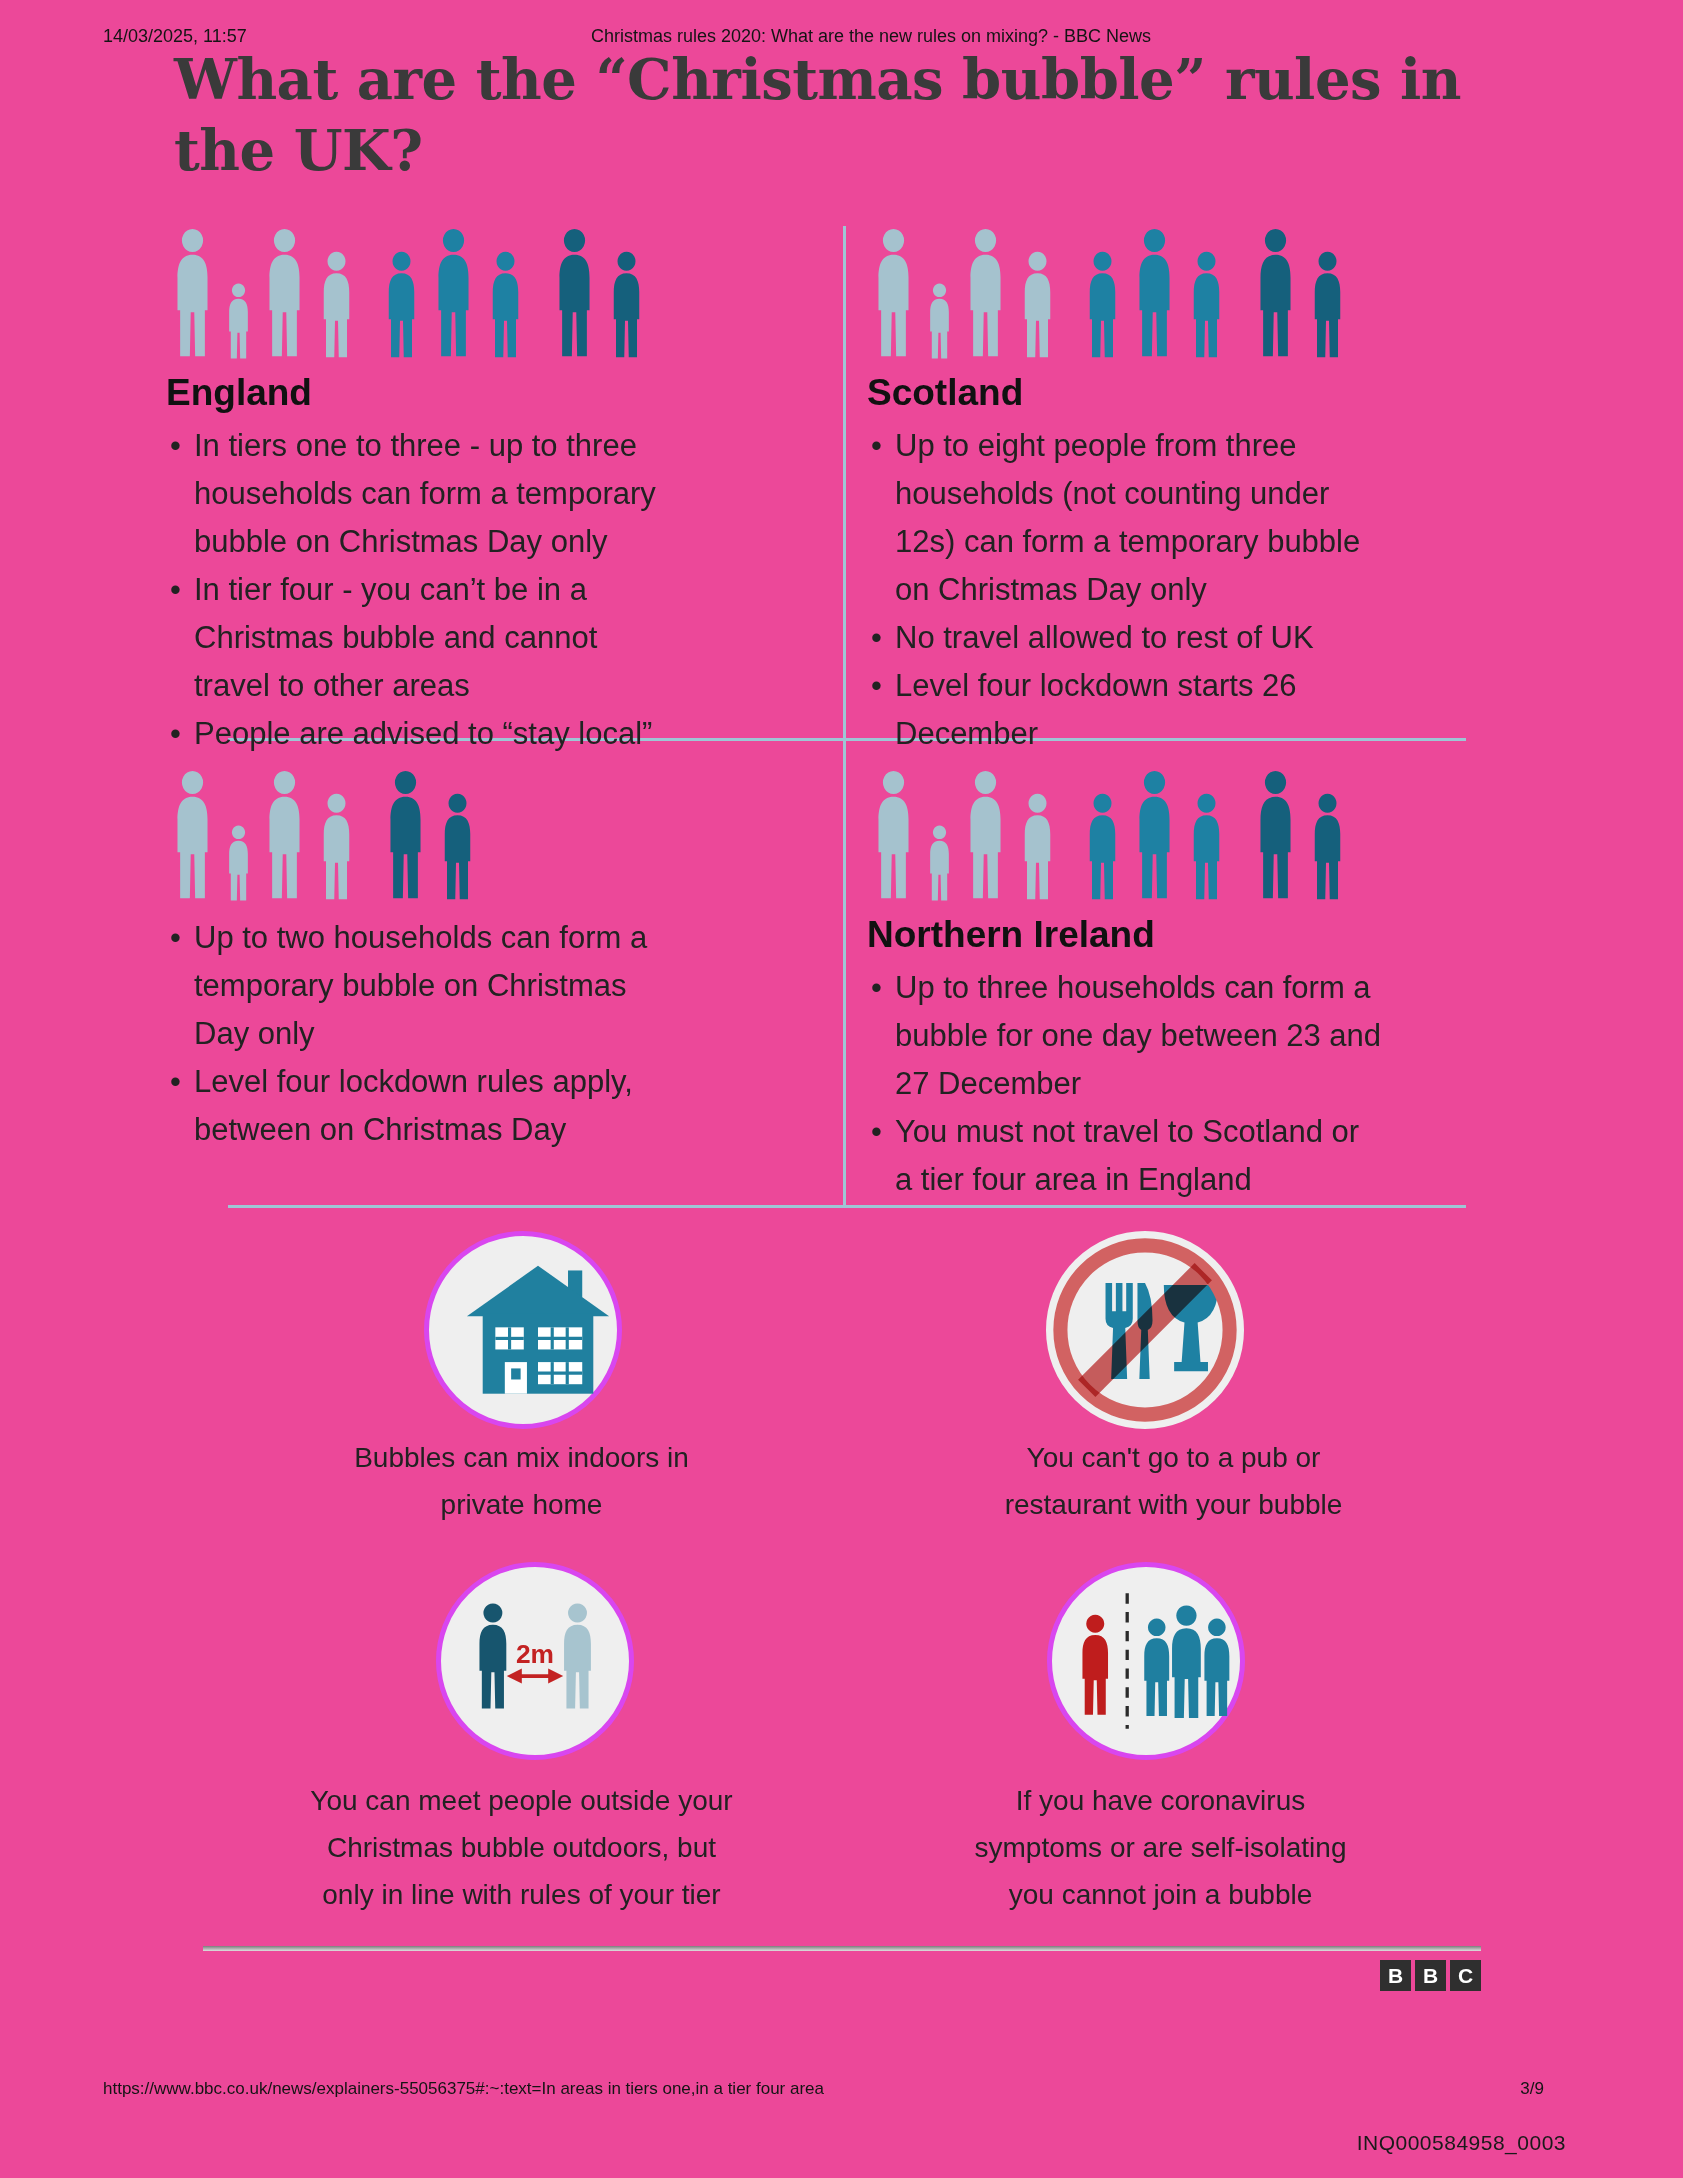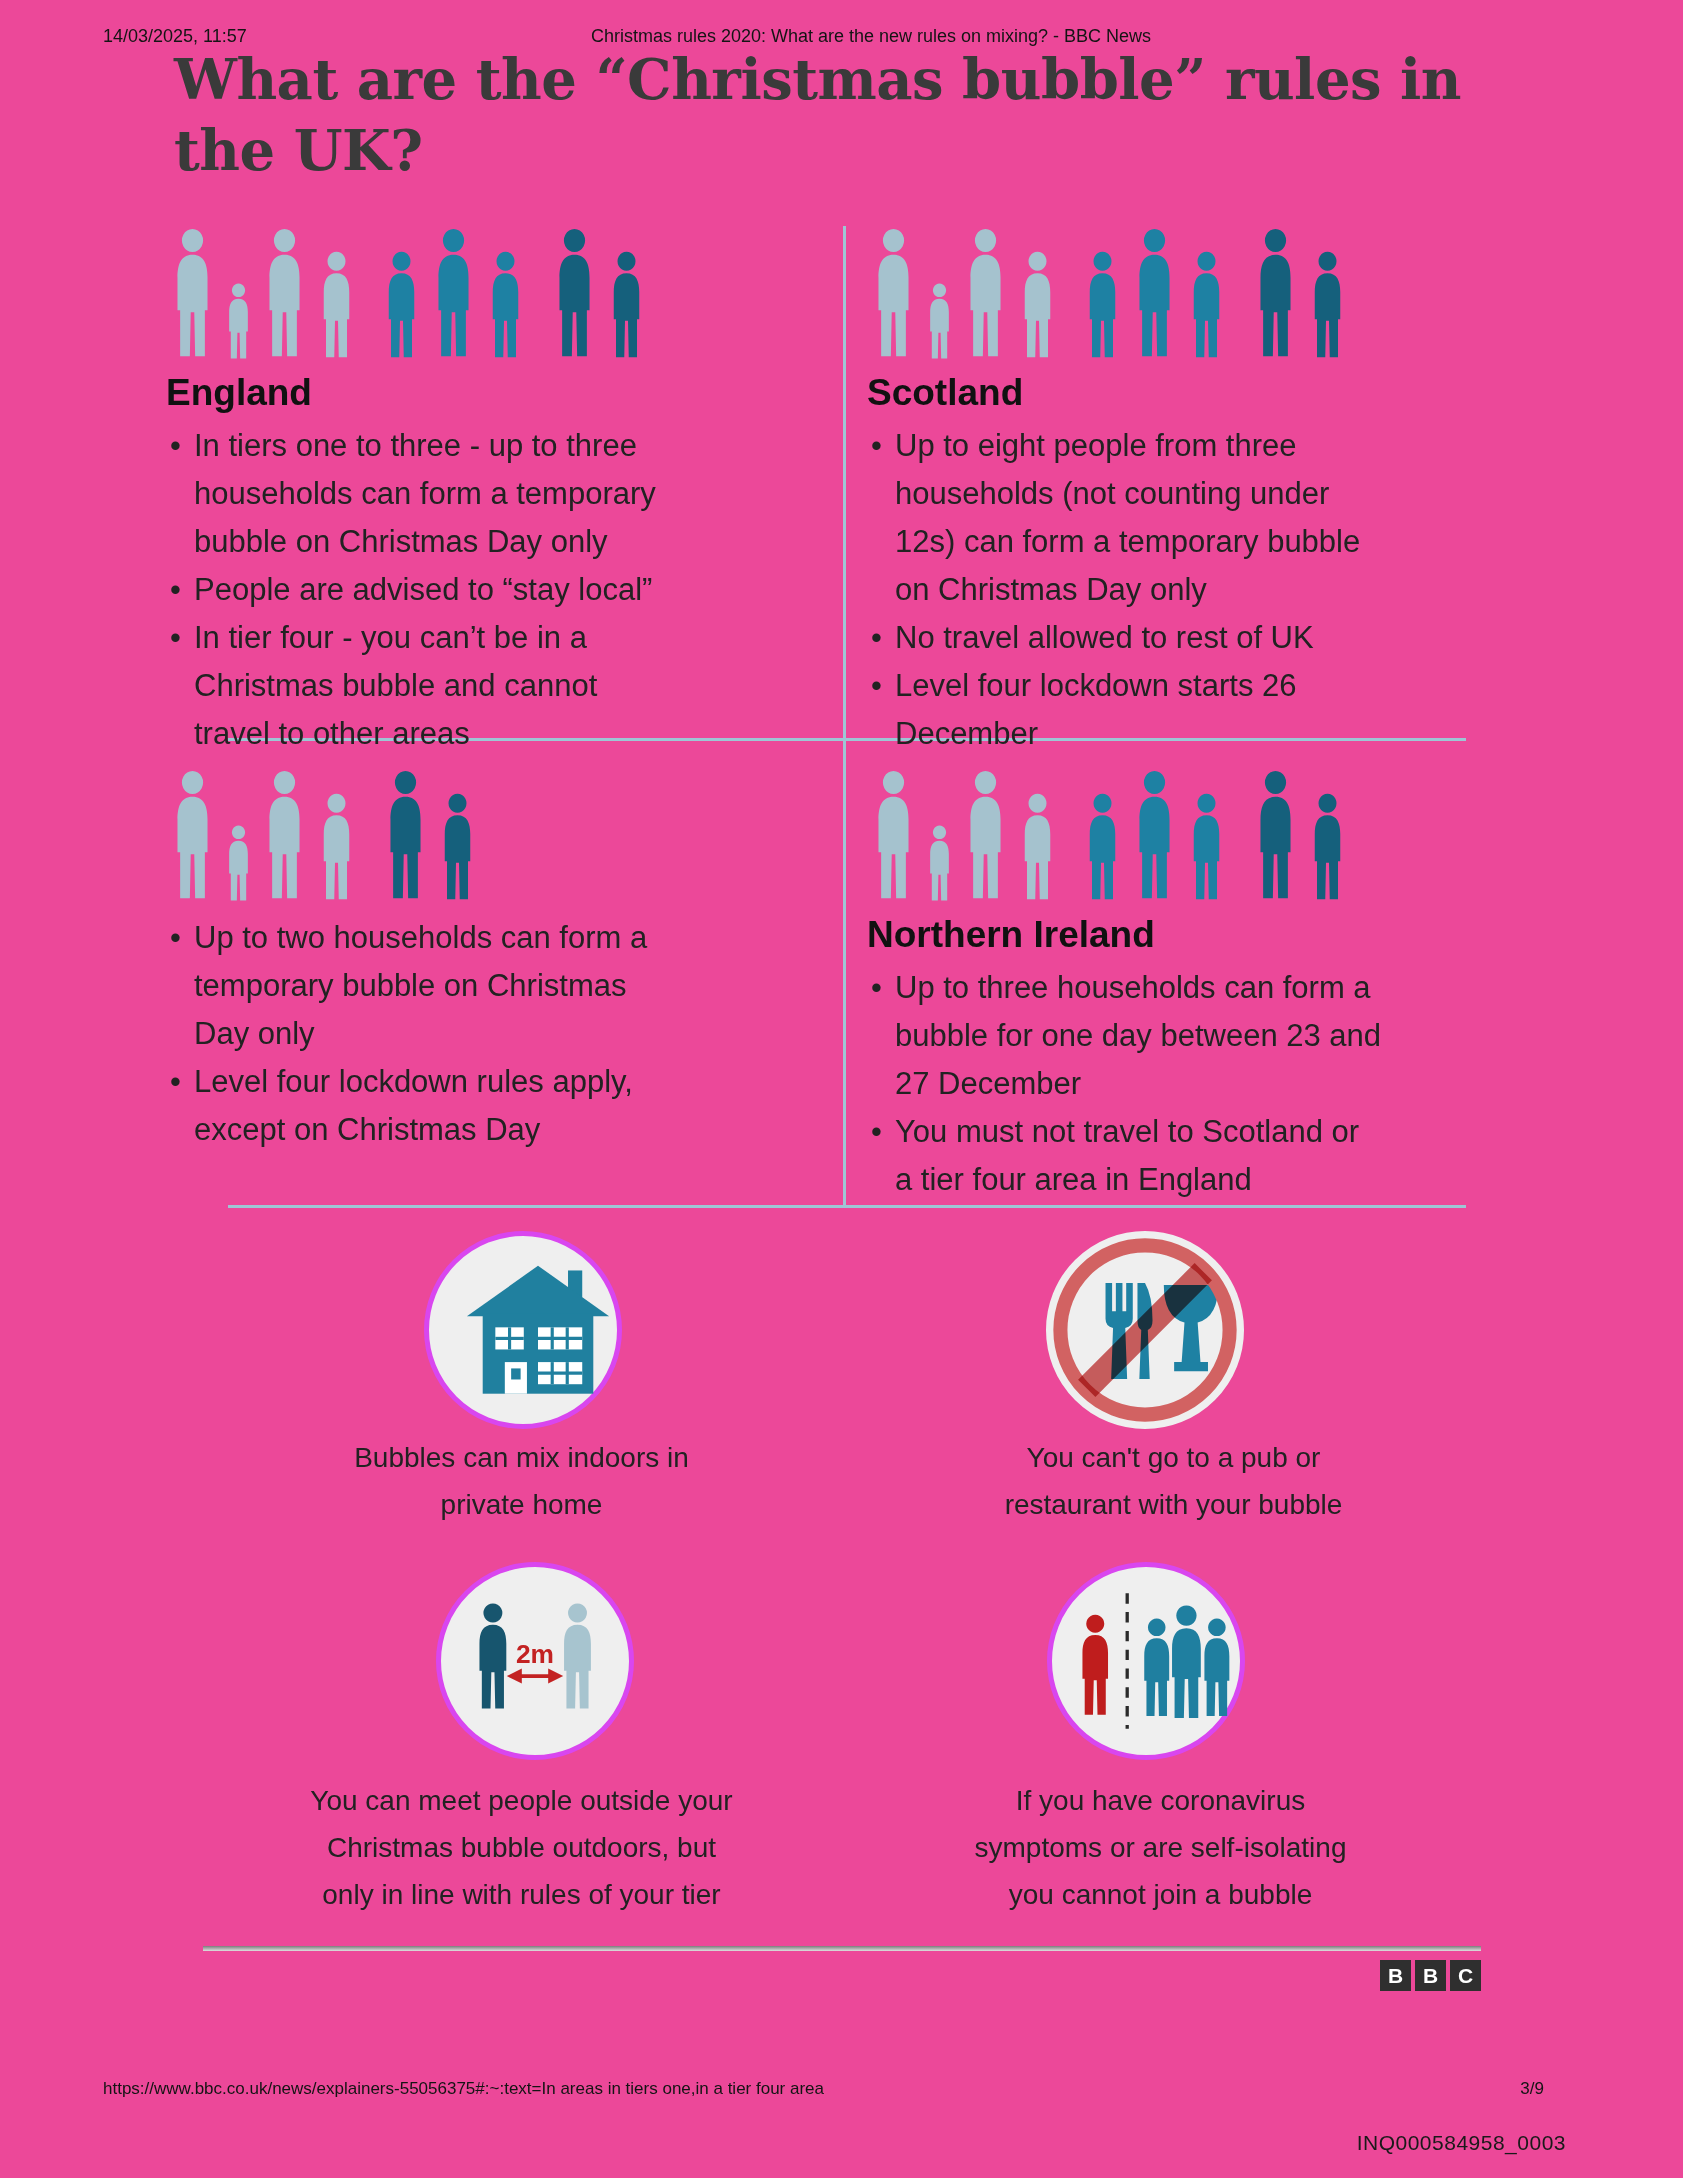--- a/index.html
+++ b/index.html
@@ -112,22 +112,22 @@
             <use href="#person-shape" fill="#15607c"></use>
           </svg>
           <svg width="45" height="111" viewBox="0 0 60 140" preserveAspectRatio="none">
             <use href="#person-shape" fill="#15607c"></use>
           </svg>
         </div>
       </div>
     <h2>England</h2>
     <ul class="bullets">
         <li>In tiers one to three - up to three households can form a temporary bubble on Christmas Day only</li>
+        <li>In tier four - you can’t be in a Christmas bubble and cannot travel to other areas</li>
         <li>People are advised to “stay local”</li>
-        <li>In tier four - you can’t be in a Christmas bubble and cannot travel to other areas</li>
       </ul>
   </section>
 
   <section class="region sco">
     <div class="figures">
         <div class="fig-group">
           <svg width="53" height="134" viewBox="0 0 60 140" preserveAspectRatio="none">
             <use href="#person-shape" fill="#a5c2ce"></use>
           </svg>
           <svg width="33" height="79" viewBox="0 0 60 140" preserveAspectRatio="none">
@@ -188,21 +188,21 @@
           <svg width="53" height="134" viewBox="0 0 60 140" preserveAspectRatio="none">
             <use href="#person-shape" fill="#15607c"></use>
           </svg>
           <svg width="45" height="111" viewBox="0 0 60 140" preserveAspectRatio="none">
             <use href="#person-shape" fill="#15607c"></use>
           </svg>
         </div>
       </div>
     <ul class="bullets">
         <li>Up to two households can form a temporary bubble on Christmas Day only</li>
-        <li>Level four lockdown rules apply, except on Christmas Day</li>
+        <li>Level four lockdown rules apply, between on Christmas Day</li>
       </ul>
   </section>
 
   <section class="region nir">
     <div class="figures">
         <div class="fig-group">
           <svg width="53" height="134" viewBox="0 0 60 140" preserveAspectRatio="none">
             <use href="#person-shape" fill="#a5c2ce"></use>
           </svg>
           <svg width="33" height="79" viewBox="0 0 60 140" preserveAspectRatio="none">

